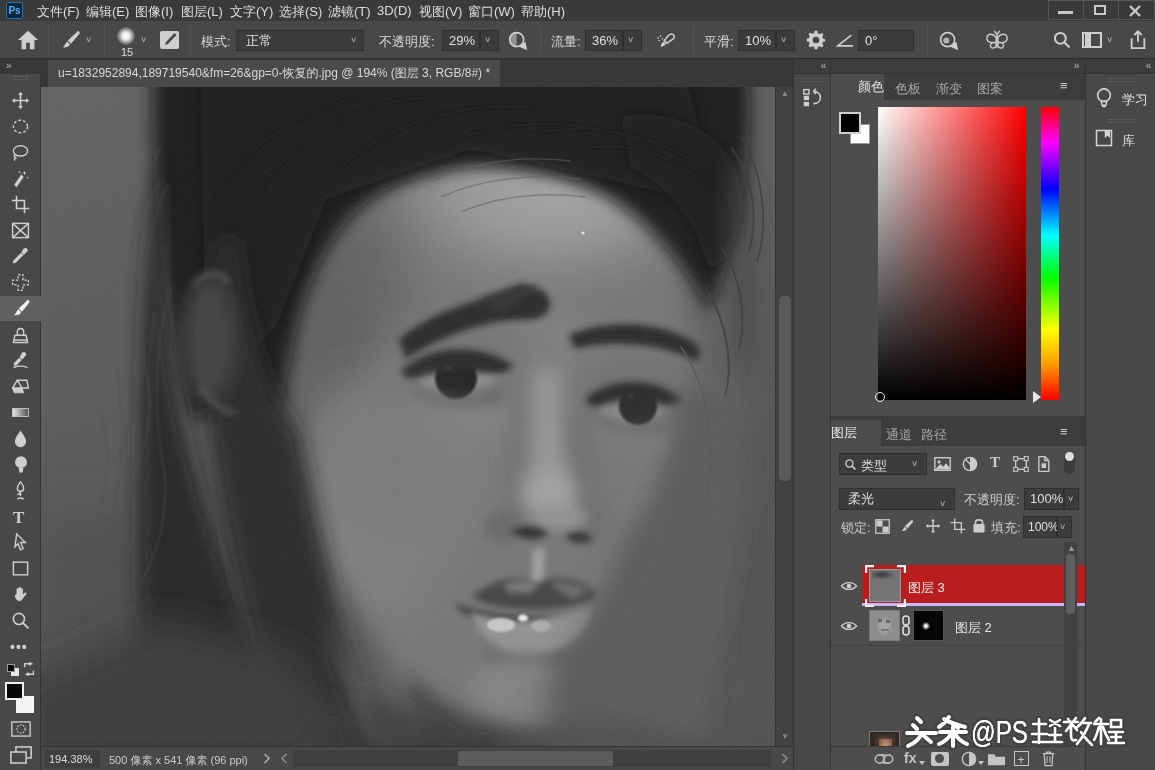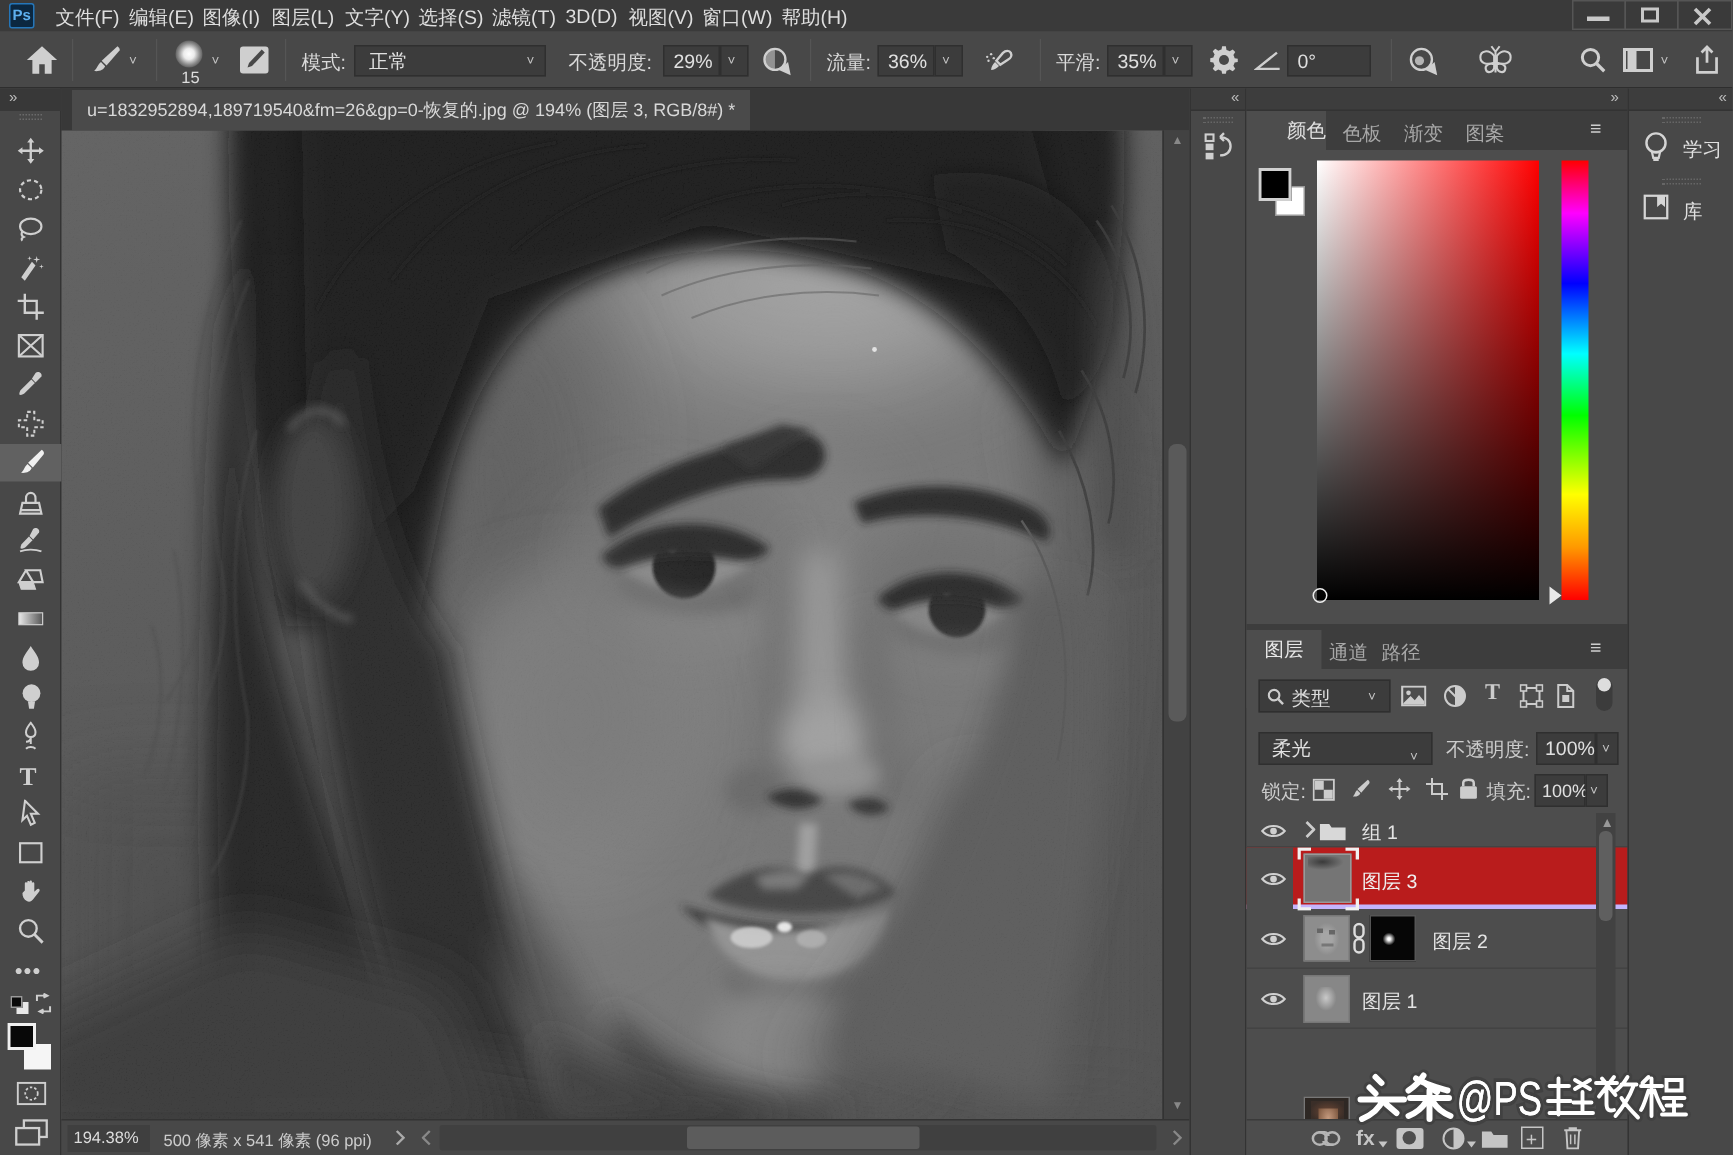--- a/index.html
+++ b/index.html
@@ -109,21 +109,21 @@
     <svg class="abs" style="left:655px;top:9px" width="22" height="21" viewBox="0 0 24 24">
         <path d="M9 13 C7 15 6 17 6 19 C8 19 10 18 12 16 Z" fill="#cfcfcf"></path>
         <path d="M10 12 L15 6 C17 4 20 4 21 6 C22 8 21 10 19 11 L13 15 Z" fill="none" stroke="#cfcfcf" stroke-width="1.8"></path>
         <circle cx="3" cy="9" r="0.9" fill="#cfcfcf"></circle>
         <circle cx="6" cy="7" r="0.9" fill="#cfcfcf"></circle>
         <circle cx="4" cy="12" r="0.9" fill="#cfcfcf"></circle>
         <circle cx="8" cy="10" r="0.9" fill="#cfcfcf"></circle>
       </svg>
     <div class="vsep" style="left:693px"></div>
     <span class="abs" style="left:704px;top:12px">平滑:</span>
-    <div class="field" style="left:738px;top:9px;width:38px;height:21px;line-height:19px;padding-left:6px;font-size:13px">35%</div>
+    <div class="field" style="left:738px;top:9px;width:38px;height:21px;line-height:19px;padding-left:6px;font-size:13px">10%</div>
     <div class="field" style="left:776px;top:9px;width:19px;height:21px"></div>
     <span class="ddarrow" style="left:781px;top:14px">˅</span>
 
     <svg class="abs" style="left:806px;top:9px" width="20" height="20" viewBox="0 0 24 24">
         <path fill="#cfcfcf" d="M10.5 1 L13.5 1 L14 4 A8 8 0 0 1 16.5 5 L19 3.5 L21 5.5 L19.5 8 A8 8 0 0 1 20.5 10.5 L23 11 L23 13.5 L20.5 14 A8 8 0 0 1 19.5 16.5 L21 19 L19 21 L16.5 19.5 A8 8 0 0 1 14 20.5 L13.5 23 L10.5 23 L10 20.5 A8 8 0 0 1 7.5 19.5 L5 21 L3 19 L4.5 16.5 A8 8 0 0 1 3.5 14 L1 13.5 L1 10.5 L3.5 10 A8 8 0 0 1 4.5 7.5 L3 5 L5 3 L7.5 4.5 A8 8 0 0 1 10 3.5 Z"></path>
         <circle cx="12" cy="12" r="4" fill="#484848"></circle>
       </svg>
 
     <svg class="abs" style="left:836px;top:12px" width="18" height="15" viewBox="0 0 20 16">
         <path d="M17 2 L2 14 L19 14" fill="none" stroke="#cfcfcf" stroke-width="1.8"></path>
@@ -490,21 +490,21 @@
       <div class="abs" style="left:8px;top:12px;width:22px;height:22px;background:#000;border:2px solid #d0d0d0"></div>
 
       <div class="abs" style="left:47px;top:7px;width:148px;height:293px;background:linear-gradient(to bottom,rgba(0,0,0,0),#000),linear-gradient(to right,#fff,#f00)"></div>
       <div class="abs" style="left:44px;top:292px;width:10px;height:10px;border:1.5px solid #eee;border-radius:50%"></div>
 
       <div class="abs" style="left:210px;top:7px;width:18px;height:293px;background:linear-gradient(to bottom,#f00 0%,#f0f 12%,#00f 28%,#0ff 44%,#0f0 58%,#ff0 76%,#f90 88%,#f00 100%)"></div>
       <div class="abs" style="left:202px;top:291px;width:0;height:0;border-top:6px solid transparent;border-bottom:6px solid transparent;border-left:8px solid #e8e8e8"></div>
     </div>
 
     <div class="abs" style="left:0;top:357px;width:255px;height:30px;background:#3d3d3d">
-      <div class="abs" style="left:0;top:4px;width:50px;height:26px;background:#4d4d4d;color:#e8e8e8;text-align:center;line-height:26px;font-size:13px">图层</div>
+      <div class="abs" style="left:0;top:4px;width:50px;height:26px;background:#4d4d4d;color:#e8e8e8;line-height:26px;font-size:13px">图层</div>
       <span class="abs" style="left:55px;top:10px;color:#a8a8a8;font-size:13px">通道</span>
       <span class="abs" style="left:90px;top:10px;color:#a8a8a8;font-size:13px">路径</span>
       <span class="abs" style="left:229px;top:8px;color:#ccc;font-size:13px">≡</span>
     </div>
     <div class="abs" style="left:0;top:387px;width:255px;height:324px;background:#4d4d4d">
 
       <div class="abs" style="left:8px;top:7px;width:88px;height:22px;background:#3c3c3c;border:1px solid #2f2f2f">
         <svg class="abs" style="left:4px;top:4px" width="13" height="13" viewBox="0 0 24 24">
             <circle cx="10" cy="10" r="6.5" fill="none" stroke="#ccc" stroke-width="2.6"></circle>
             <path d="M15 15 L21 21" stroke="#ccc" stroke-width="3"></path>
@@ -565,33 +565,20 @@
           <rect x="2" y="10" width="16" height="12" rx="1.5" fill="#ccc"></rect>
           <path d="M5 10 L5 7 C5 3 15 3 15 7 L15 10" fill="none" stroke="#ccc" stroke-width="2.4"></path>
         </svg>
       <span class="abs" style="left:160px;top:73px;color:#ccc;font-size:13px">填充:</span>
       <div class="abs" style="left:192px;top:70px;width:34px;height:22px;background:#3c3c3c;border:1px solid #2f2f2f;color:#e0e0e0;font-size:12px;line-height:20px;padding-left:4px">100%</div>
       <div class="abs" style="left:226px;top:70px;width:15px;height:22px;background:#3c3c3c;border:1px solid #2f2f2f">
           <span class="ddarrow" style="left:2px;top:5px">˅</span>
         </div>
 
       <div class="abs" style="left:0;top:96px;width:255px;height:204px;overflow:hidden" id="layerlist">
-          <div class="abs" style="left:0;top:0;width:255px;height:23px;border-bottom:1px solid #434343">
-            <svg class="abs" style="left:9px;top:6px" width="18" height="12" viewBox="0 0 24 16">
-              <path d="M2 8 C7 2 17 2 22 8 C17 14 7 14 2 8 Z" fill="none" stroke="#d0d0d0" stroke-width="1.8"></path>
-              <circle cx="12" cy="8" r="3" fill="#d0d0d0"></circle>
-            </svg>
-            <svg class="abs" style="left:38px;top:5px" width="8" height="12" viewBox="0 0 8 12">
-              <path d="M2 1 L7 6 L2 11" fill="none" stroke="#ccc" stroke-width="1.8"></path>
-            </svg>
-            <svg class="abs" style="left:48px;top:5px" width="19" height="14" viewBox="0 0 24 18">
-              <path d="M1 3 L9 3 L11 6 L23 6 L23 17 L1 17 Z" fill="#d8d8d8"></path>
-            </svg>
-            <span class="abs" style="left:77px;top:4px;color:#e4e4e4;font-size:13px">组 1</span>
-          </div>
           <div class="abs" style="left:0;top:23px;width:255px;height:41px;background:#b91c1c;border-bottom:3px solid #c4b5fd">
             <div class="abs" style="left:0;top:0;width:31px;height:41px;background:#4d4d4d"></div>
             <svg class="abs" style="left:9px;top:15px" width="18" height="12" viewBox="0 0 24 16">
               <path d="M2 8 C7 2 17 2 22 8 C17 14 7 14 2 8 Z" fill="none" stroke="#d0d0d0" stroke-width="1.8"></path>
               <circle cx="12" cy="8" r="3" fill="#d0d0d0"></circle>
             </svg>
             <div class="abs" style="left:38px;top:4px;width:32px;height:33px;background:#757575;border:1px solid #999">
               <div class="abs" style="left:2px;top:1px;width:24px;height:9px;background:radial-gradient(ellipse at 40% 40%,#3a3a3a,rgba(90,90,90,0)70%)"></div>
             </div>
             <svg class="abs" style="left:34px;top:0px" width="41" height="42" viewBox="0 0 41 42">
@@ -612,30 +599,20 @@
             </div>
             <svg class="abs" style="left:70px;top:9px" width="10" height="21" viewBox="0 0 10 21">
               <rect x="2" y="1" width="6" height="9" rx="3" fill="none" stroke="#ddd" stroke-width="1.6"></rect>
               <rect x="2" y="11" width="6" height="9" rx="3" fill="none" stroke="#ddd" stroke-width="1.6"></rect>
             </svg>
             <div class="abs" style="left:82px;top:4px;width:31px;height:31px;background:#060606;border:1px solid #555">
               <div class="abs" style="left:8px;top:11px;width:8px;height:8px;background:radial-gradient(circle,#fff 15%,rgba(255,255,255,0) 75%)"></div>
             </div>
             <span class="abs" style="left:124px;top:13px;color:#e4e4e4;font-size:13px">图层 2</span>
           </div>
-          <div class="abs" style="left:0;top:104px;width:255px;height:40px;border-bottom:1px solid #434343">
-            <svg class="abs" style="left:9px;top:14px" width="18" height="12" viewBox="0 0 24 16">
-              <path d="M2 8 C7 2 17 2 22 8 C17 14 7 14 2 8 Z" fill="none" stroke="#d0d0d0" stroke-width="1.8"></path>
-              <circle cx="12" cy="8" r="3" fill="#d0d0d0"></circle>
-            </svg>
-            <div class="abs" style="left:38px;top:4px;width:31px;height:32px;background:#878787;border:1px solid #777">
-              <div class="abs" style="left:7px;top:7px;width:14px;height:16px;background:radial-gradient(ellipse at 50% 45%,#c9c9c9,#878787 70%)"></div>
-            </div>
-            <span class="abs" style="left:77px;top:13px;color:#e4e4e4;font-size:13px">图层 1</span>
-          </div>
           <div class="abs" style="left:0;top:185px;width:255px;height:19px;overflow:hidden">
             <div class="abs" style="left:38px;top:4px;width:31px;height:33px;background:#2e2824;border:1px solid #777;overflow:hidden">
               <div class="abs" style="left:4px;top:2px;width:22px;height:14px;background:radial-gradient(ellipse,#6b4634,#3a2e28 75%)"></div>
               <div class="abs" style="left:9px;top:7px;width:13px;height:16px;background:radial-gradient(ellipse at 50% 40%,#c59a7e,#7d573f 80%)"></div>
             </div>
           </div>
           <div class="abs" style="left:233px;top:0;width:13px;height:204px;background:#424242">
             <span class="abs" style="left:3px;top:1px;color:#999;font-size:9px">▲</span>
             <div class="abs" style="left:2px;top:12px;width:9px;height:60px;background:#5f5f5f;border-radius:4px"></div>
           </div>

